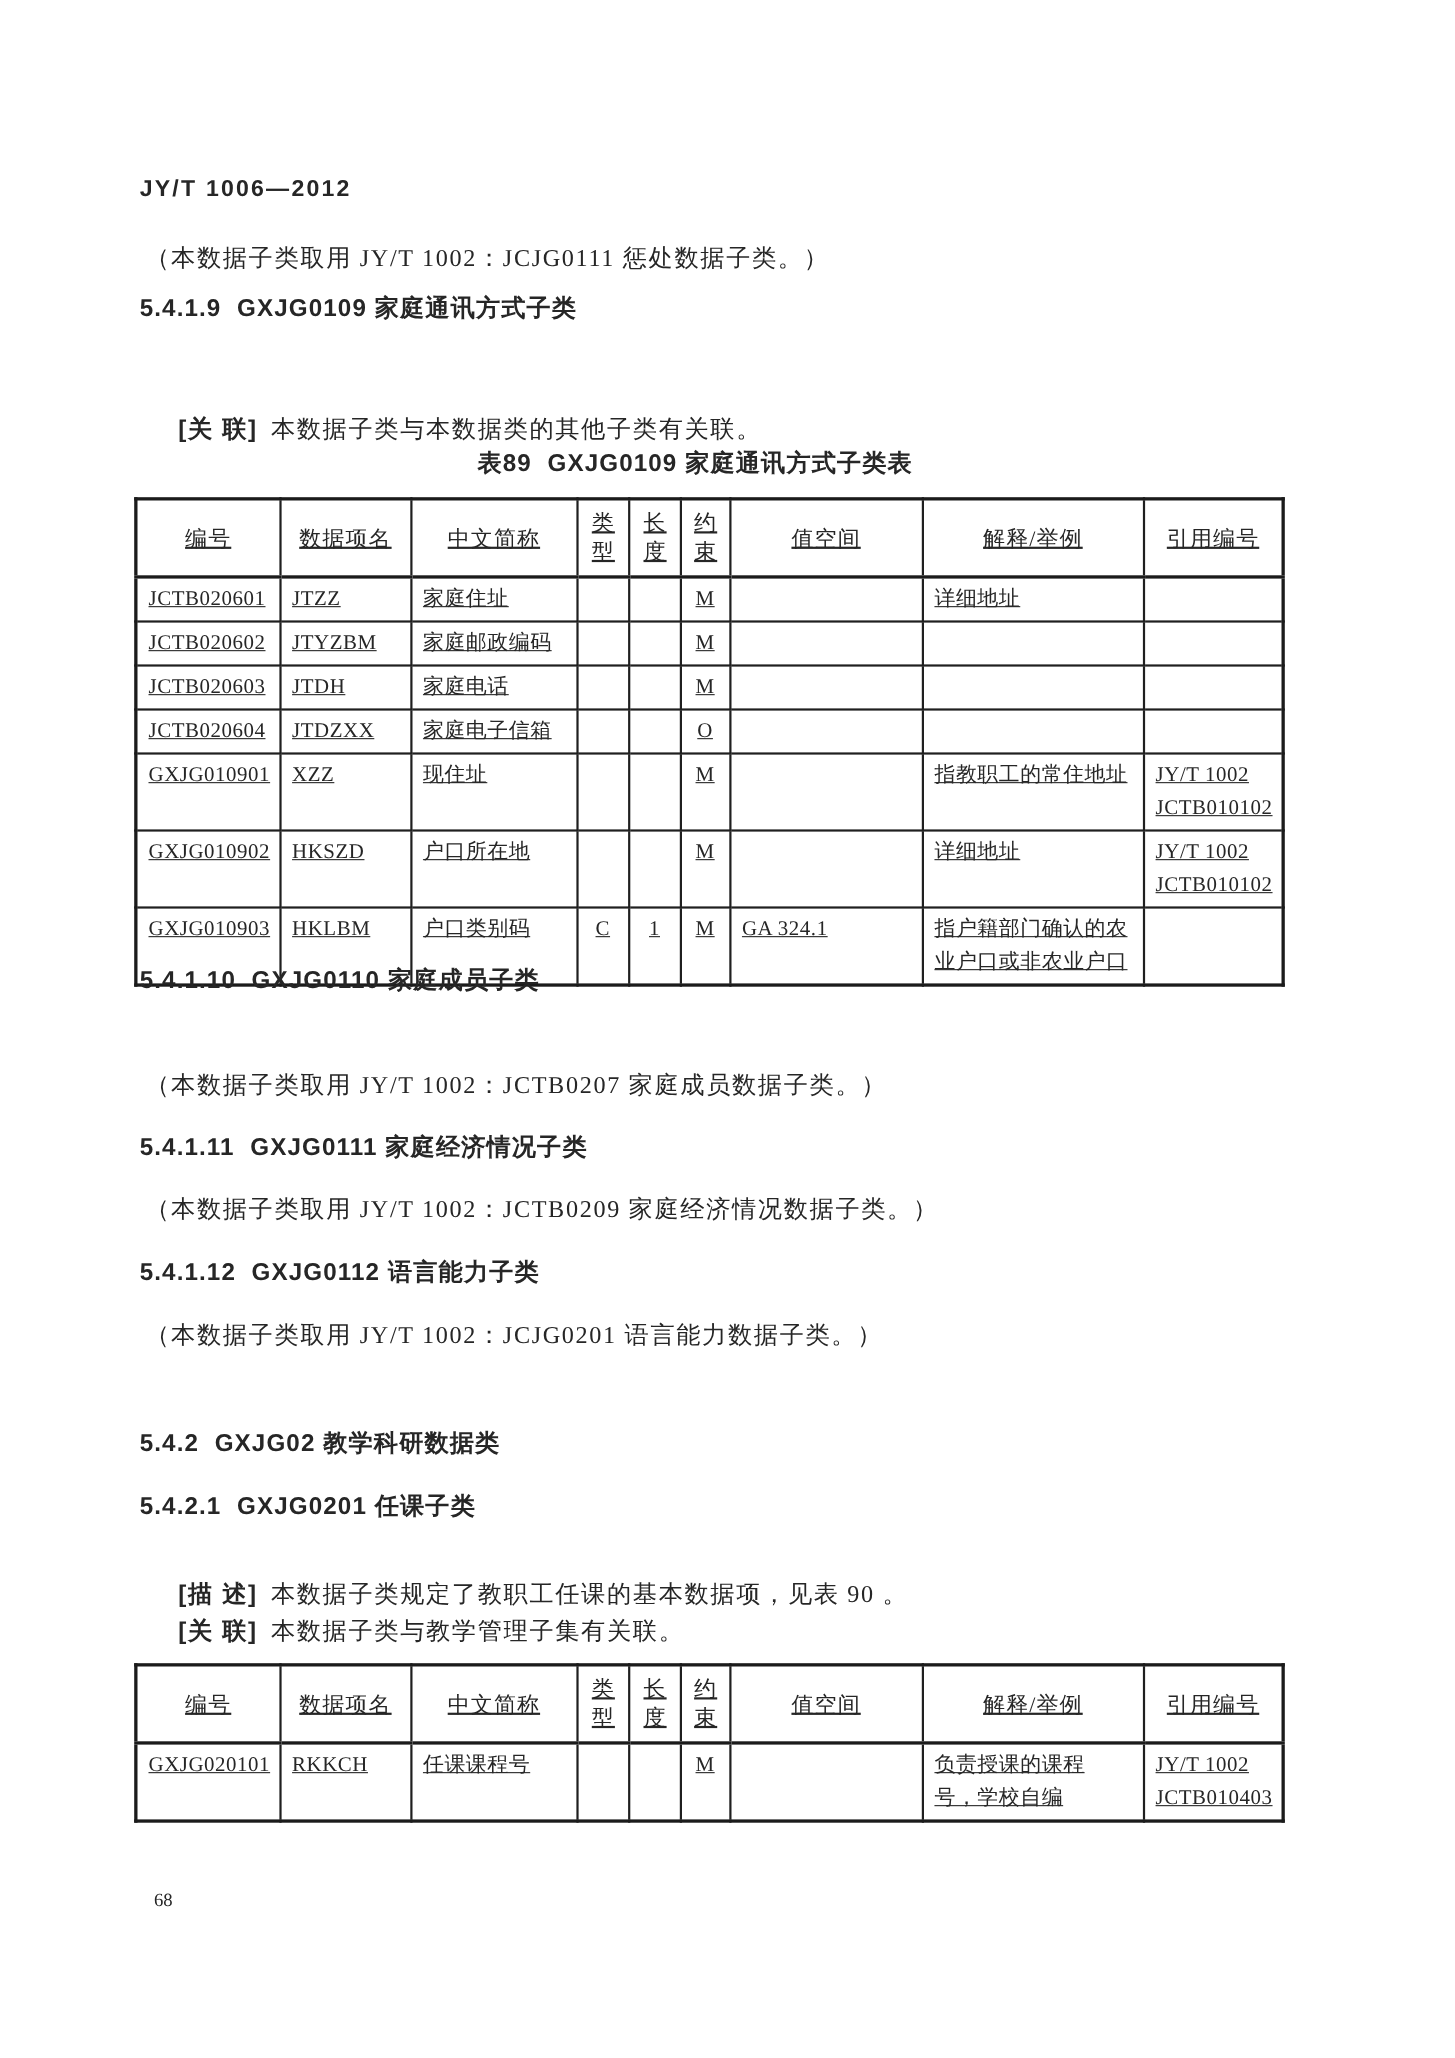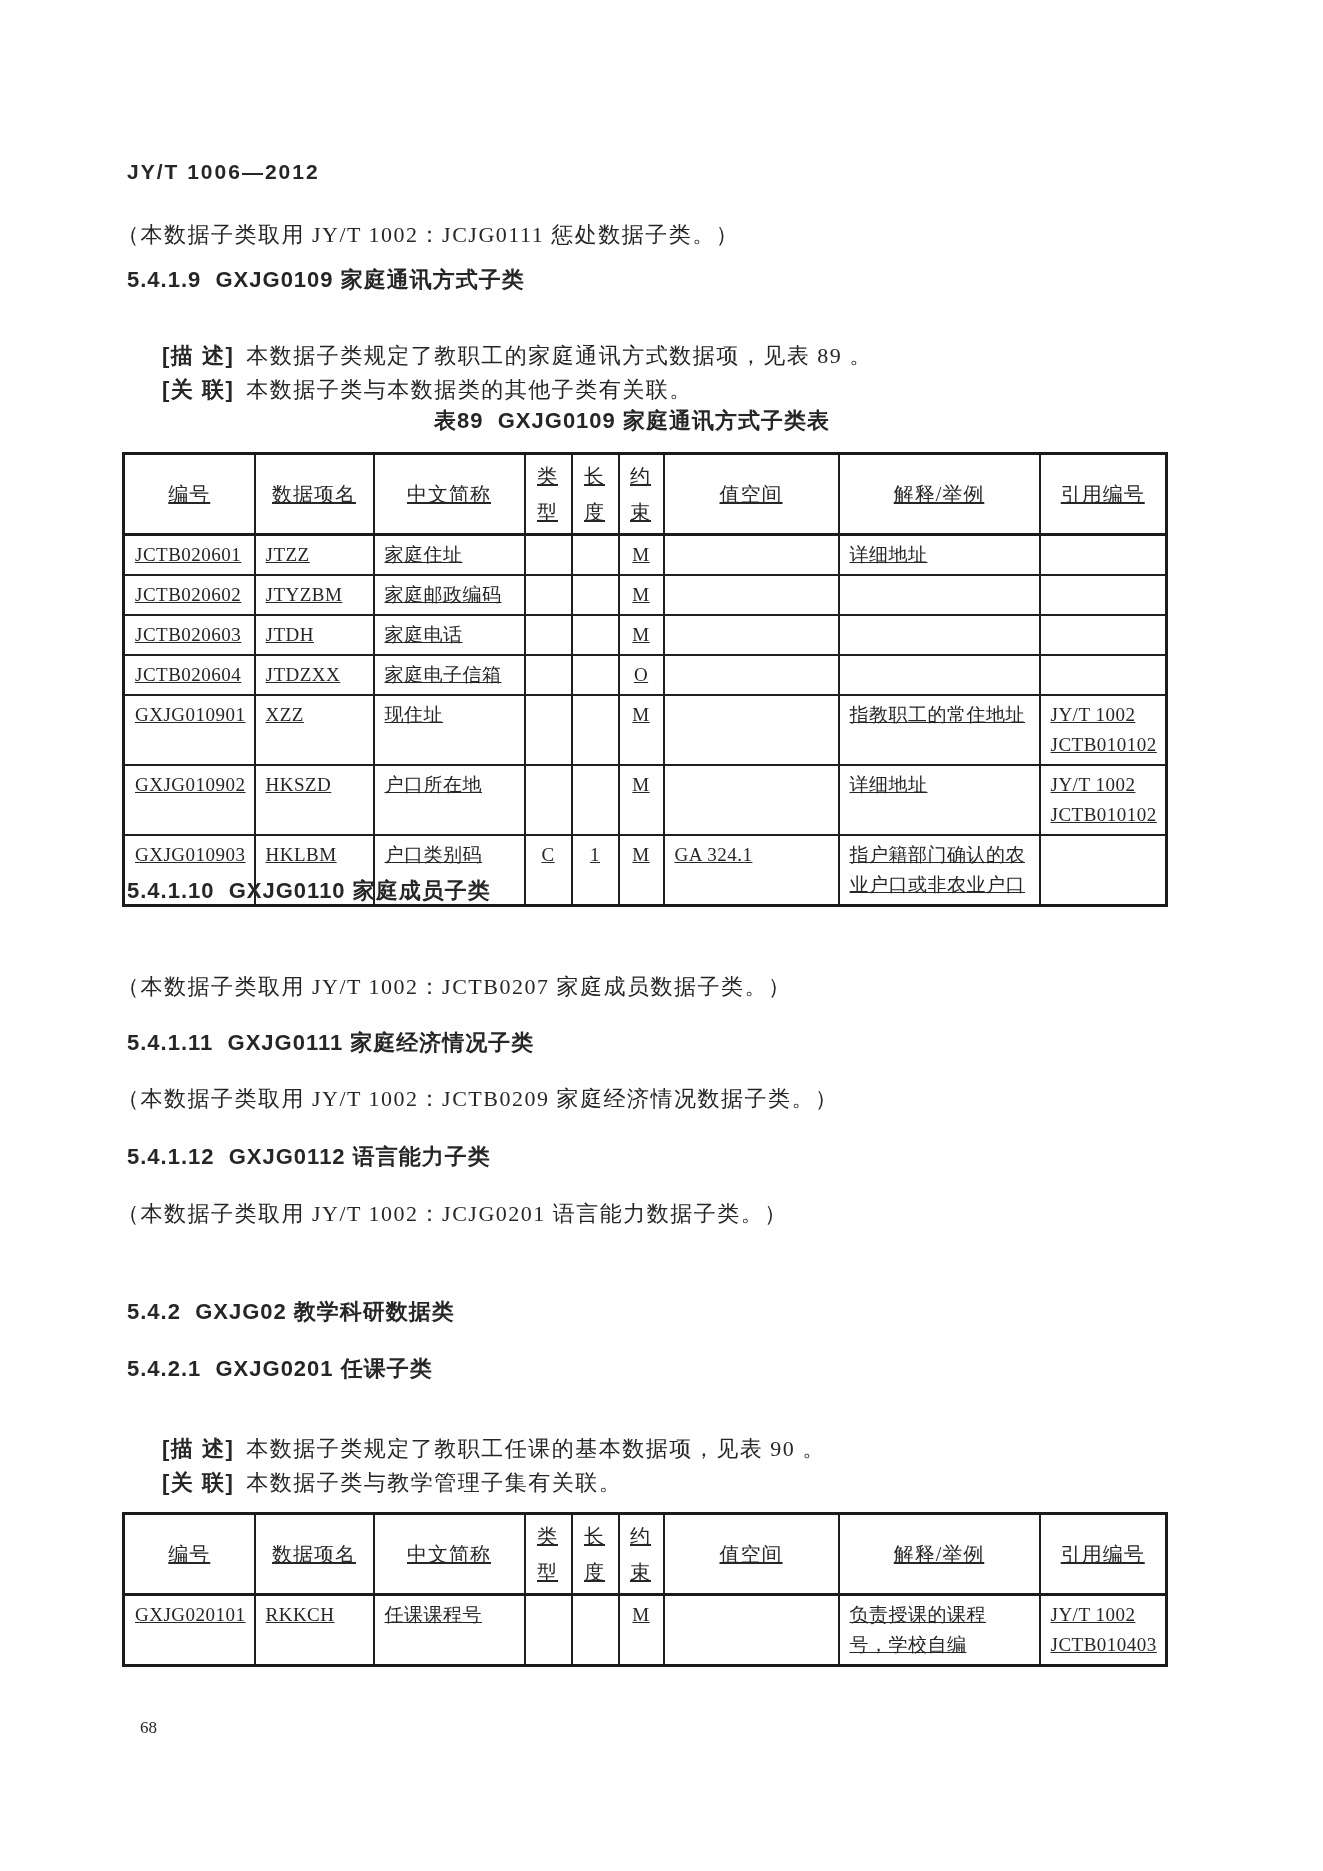--- a/index.html
+++ b/index.html
@@ -13,21 +13,21 @@
     overflow:hidden;
     padding-left:32px;
   }
   .doc-header {
     position:absolute; left:127px; top:160px;
     font-family:"Liberation Sans","DejaVu Sans",sans-serif;
     font-weight:bold; font-size:21px; letter-spacing:2px;
     white-space:pre-wrap;
   }
   .note {
-    position:absolute; left:117px;
+    position:absolute; left:132px;
     font-size:22px; letter-spacing:1.5px;
     white-space:pre-wrap;
   }
   .heading {
     position:absolute; left:127px;
     font-family:"Liberation Sans","DejaVu Sans",sans-serif;
     font-weight:bold; font-size:22px; letter-spacing:1px;
     white-space:pre-wrap;
   }
   .bracket-line {
@@ -66,42 +66,39 @@
     padding:4px 8px 4px 10px;
     line-height:30px;
     white-space:pre-line;
     letter-spacing:0.5px;
   }
   table.tbl tbody td.c3, table.tbl tbody td.c4, table.tbl tbody td.c5 {
     text-align:center; padding-left:3px; padding-right:3px;
   }
   .vh {
     width:1.1em; margin:0 auto;
-    word-break:break-all; line-height:36px; text-align:left;
+    word-break:break-all; line-height:26px; text-align:right;
     white-space:normal;
   }
   .pagenum {
     position:absolute; left:140px; top:1718px;
     font-size:17px;
   }
 </style>
 </head>
 <body>
 
 <div class="page">
 
   <div class="doc-header">JY/T 1006—2012</div>
 
   <div class="note" style="top:220px">（本数据子类取用 JY/T 1002：JCJG0111 惩处数据子类。）</div>
 
   <div class="heading" style="top:265px">5.4.1.9  GXJG0109 家庭通讯方式子类</div>
 
-  <div class="bracket-line" style="top:315px">
-    <span class="blabel">[描 述]</span><span class="btext">本数据子类规定了教职工的家庭通讯方式数据项，见表 89 。</span>
-  </div>
   <div class="bracket-line" style="top:349px">
     <span class="blabel">[关 联]</span><span class="btext">本数据子类与本数据类的其他子类有关联。</span>
   </div>
 
   <div class="tbl-title" style="top:406px">表89  GXJG0109 家庭通讯方式子类表</div>
 
   <table class="tbl" style="top:452px">
     <colgroup>
       <col style="width:131px">
         <col style="width:119px">

